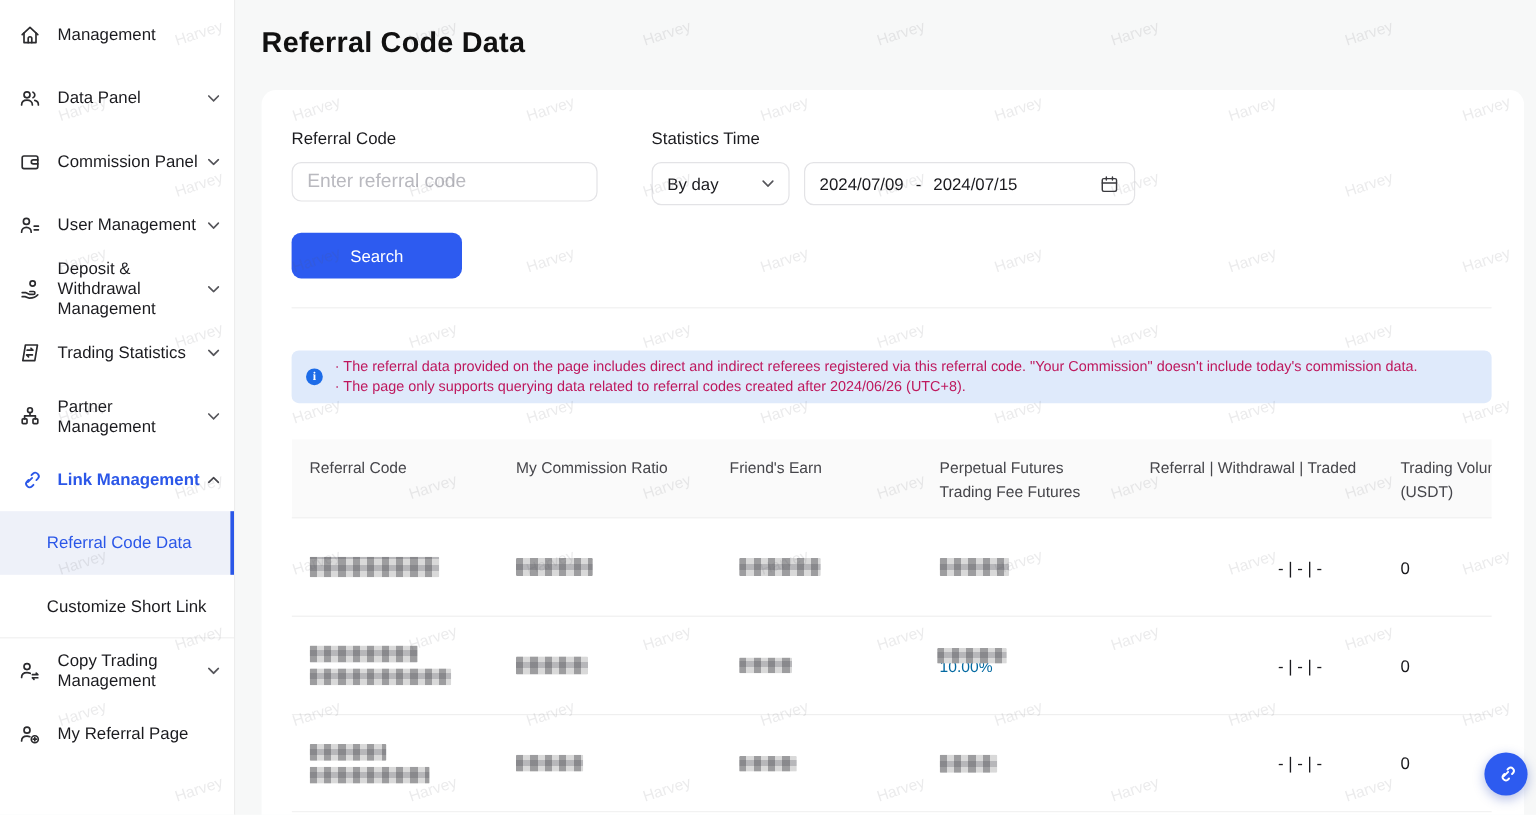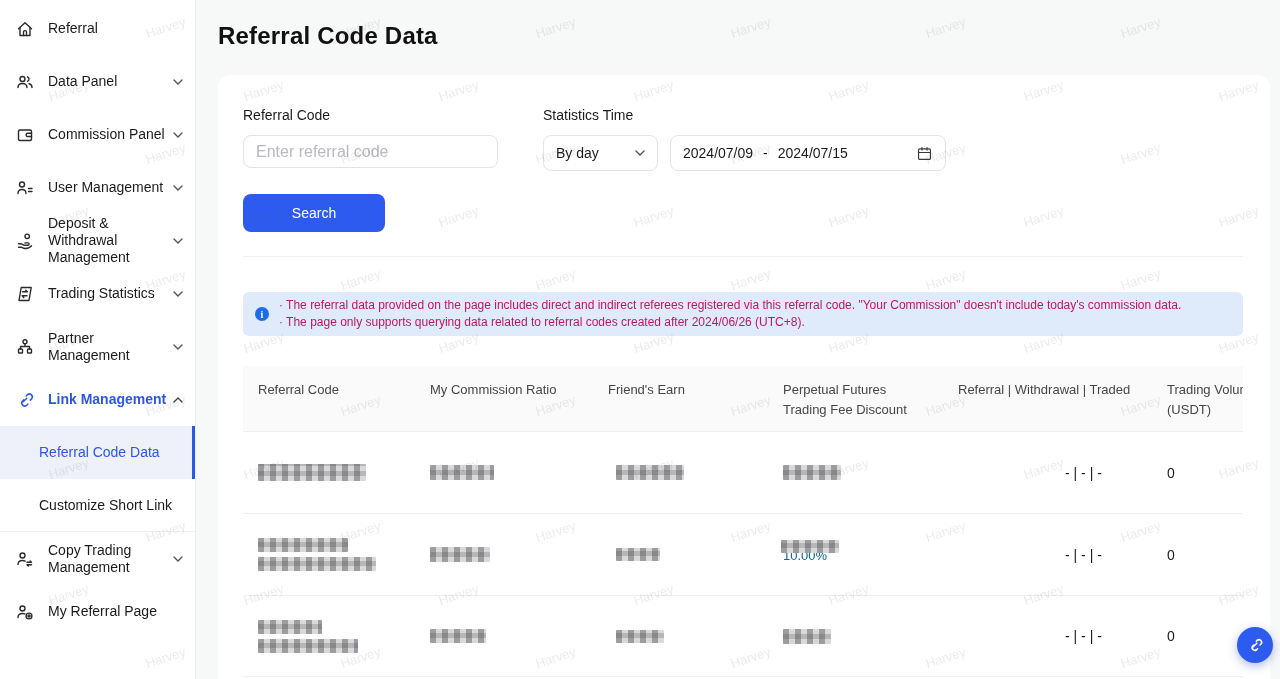--- a/index.html
+++ b/index.html
@@ -119,21 +119,21 @@
 <div class="sidebar">
 
   <div class="side-item">
     <span class="ic">
       <svg width="20" height="20" viewBox="0 0 20 20" fill="none" stroke="#2b2b2e" stroke-width="1.4" stroke-linecap="round" stroke-linejoin="round">
         <path d="M3.5 9.8 L10 3.8 L16.5 9.8"></path>
           <path d="M5 8.6 V16.5 H15 V8.6"></path>
         <path d="M8.5 16.5 v-3.4 a1.5 1.5 0 0 1 3 0 v3.4"></path>
       </svg>
     </span>
-    <span class="lbl">Referral</span>
+    <span class="lbl">Management</span>
   </div>
 
   <div class="side-item">
     <span class="ic">
       <svg width="20" height="20" viewBox="0 0 20 20" fill="none" stroke="#2b2b2e" stroke-width="1.4" stroke-linecap="round" stroke-linejoin="round">
         <circle cx="7.5" cy="7" r="2.5"></circle>
           <path d="M3 15.5 c0-2.6 2-4 4.5-4 s4.5 1.4 4.5 4"></path>
         <path d="M12.5 4.8 a2.5 2.5 0 0 1 0 4.6"></path>
           <path d="M14 11.7 c2 .4 3 1.9 3 3.8"></path>
       </svg>
@@ -339,21 +339,21 @@
         <div class="th">
           <div>My Commission Ratio</div>
             <div></div>
         </div>
         <div class="th">
           <div>Friend's Earn</div>
             <div></div>
         </div>
         <div class="th">
           <div>Perpetual Futures</div>
-            <div>Trading Fee Discount</div>
+            <div>Trading Fee Futures</div>
         </div>
         <div class="th">
           <div>Referral | Withdrawal | Traded</div>
             <div></div>
         </div>
         <div class="th">
           <div>Trading Volume</div>
             <div>(USDT)</div>
         </div>
       </div>

